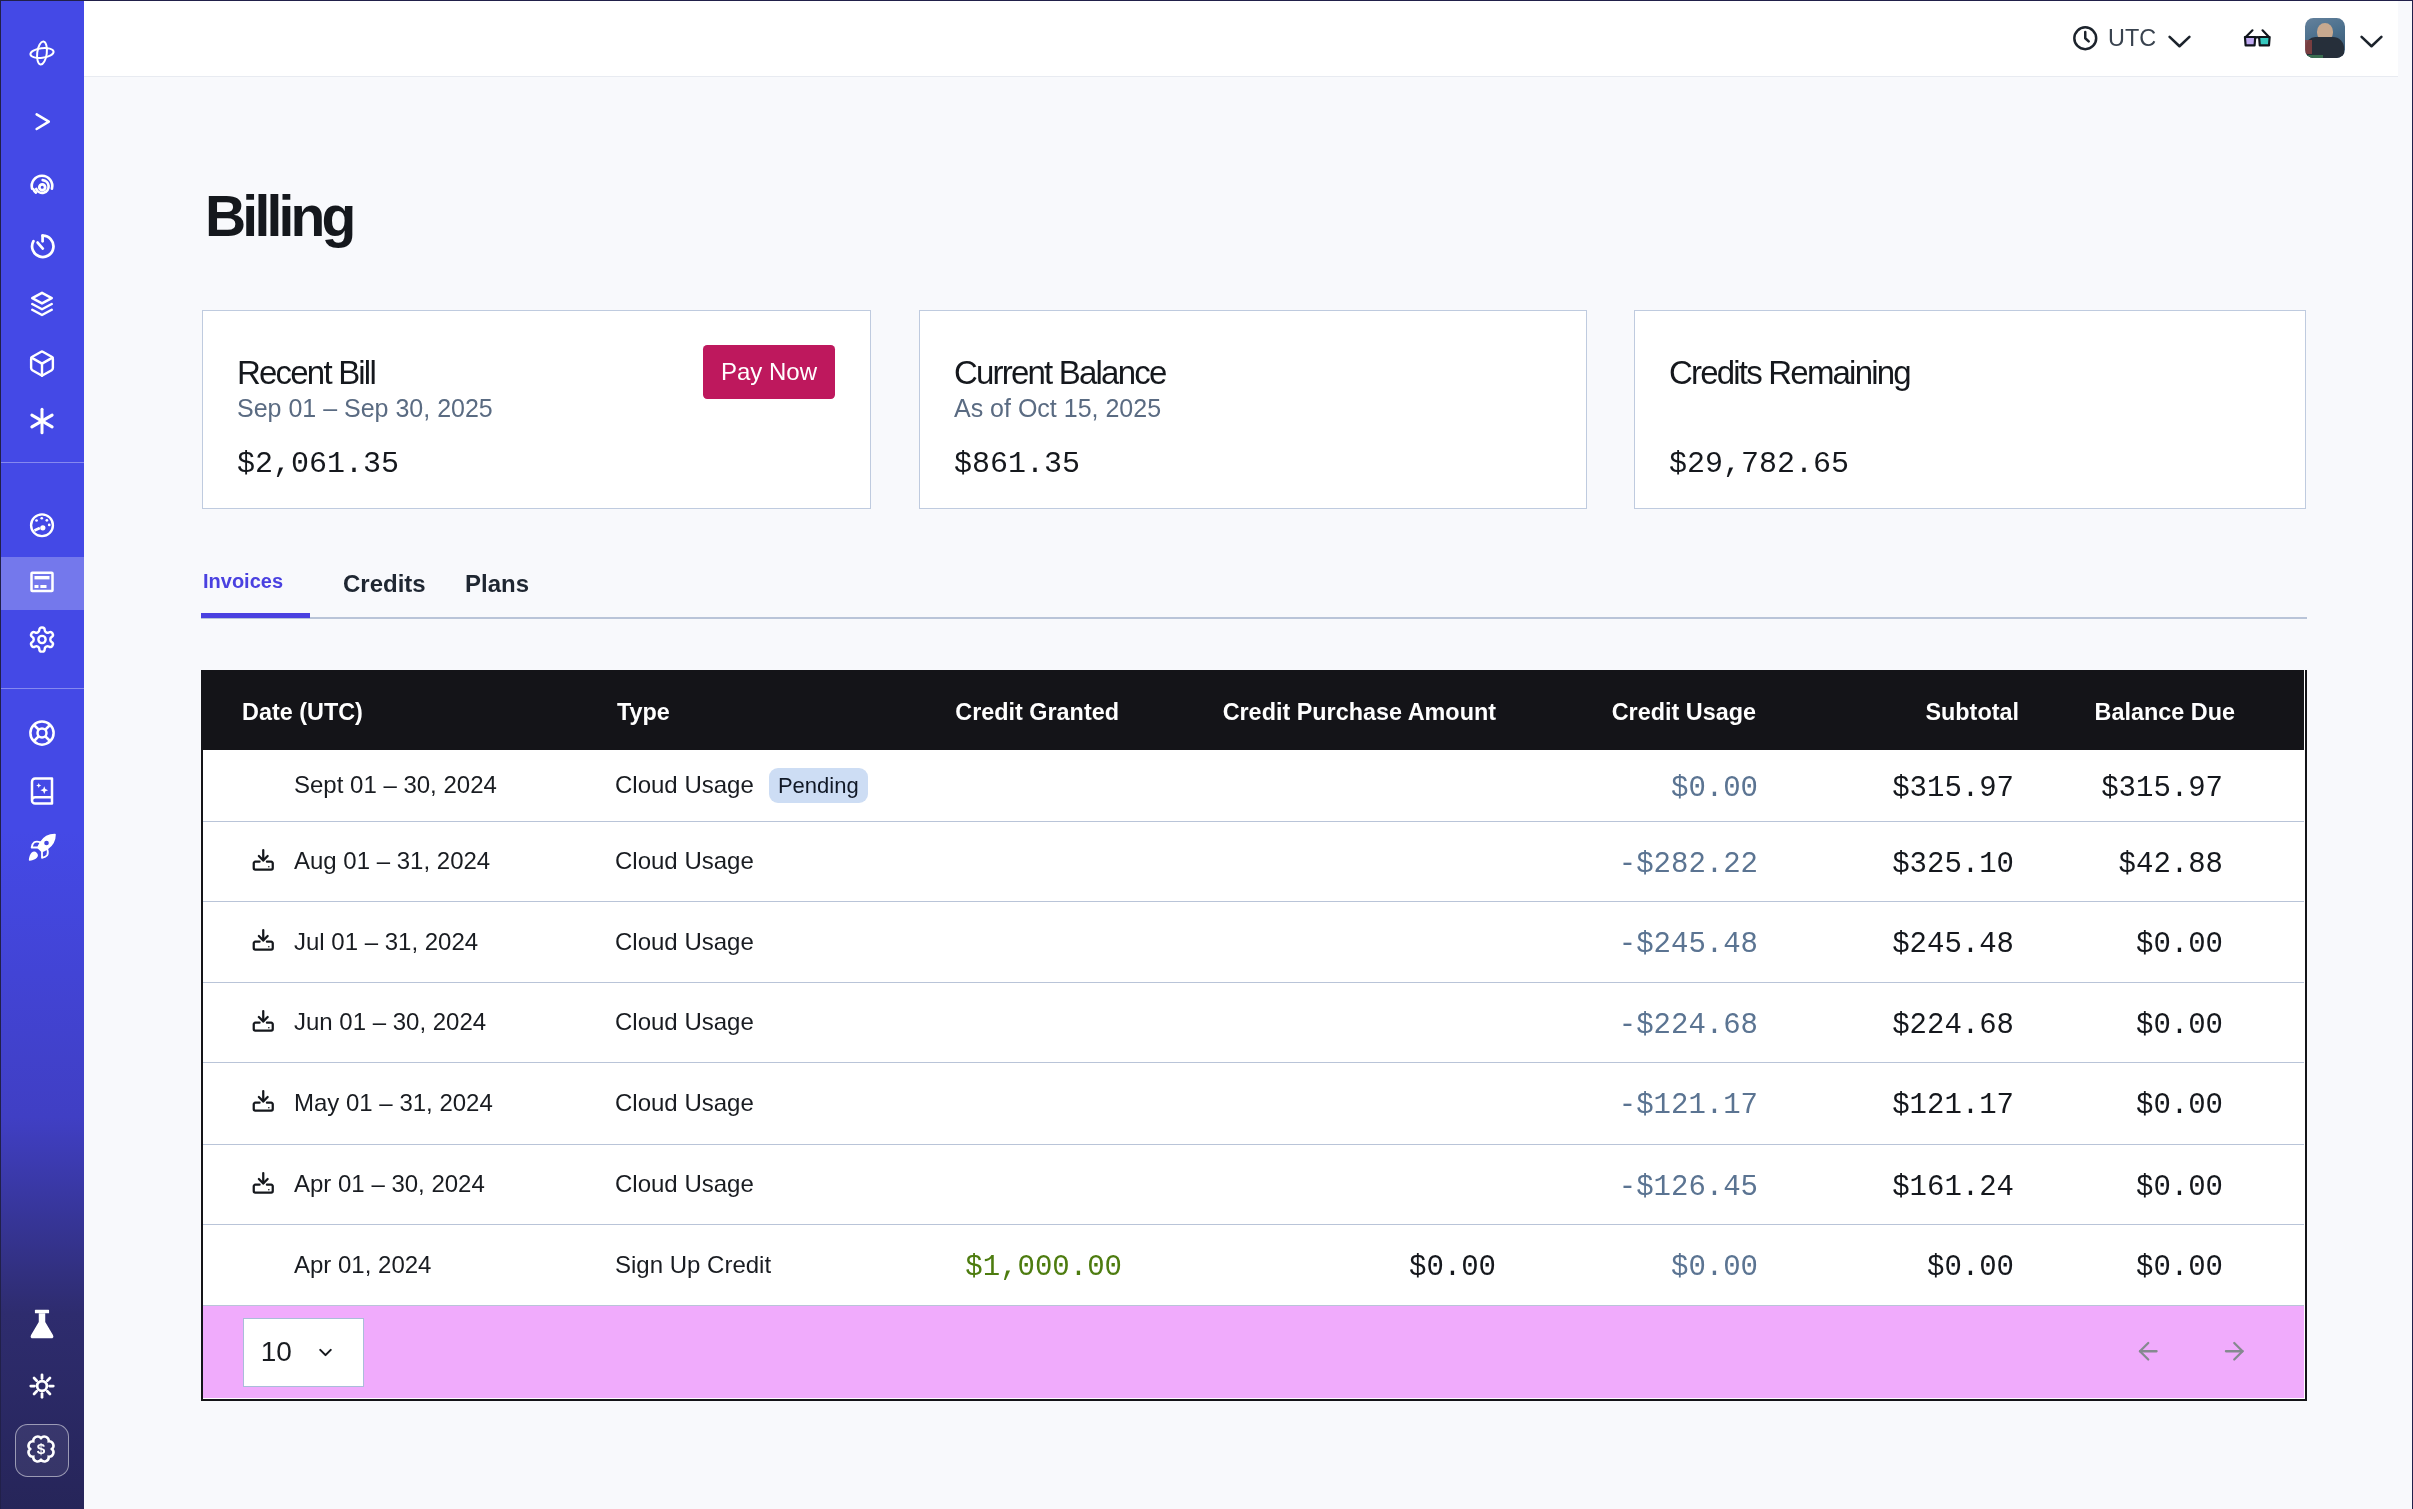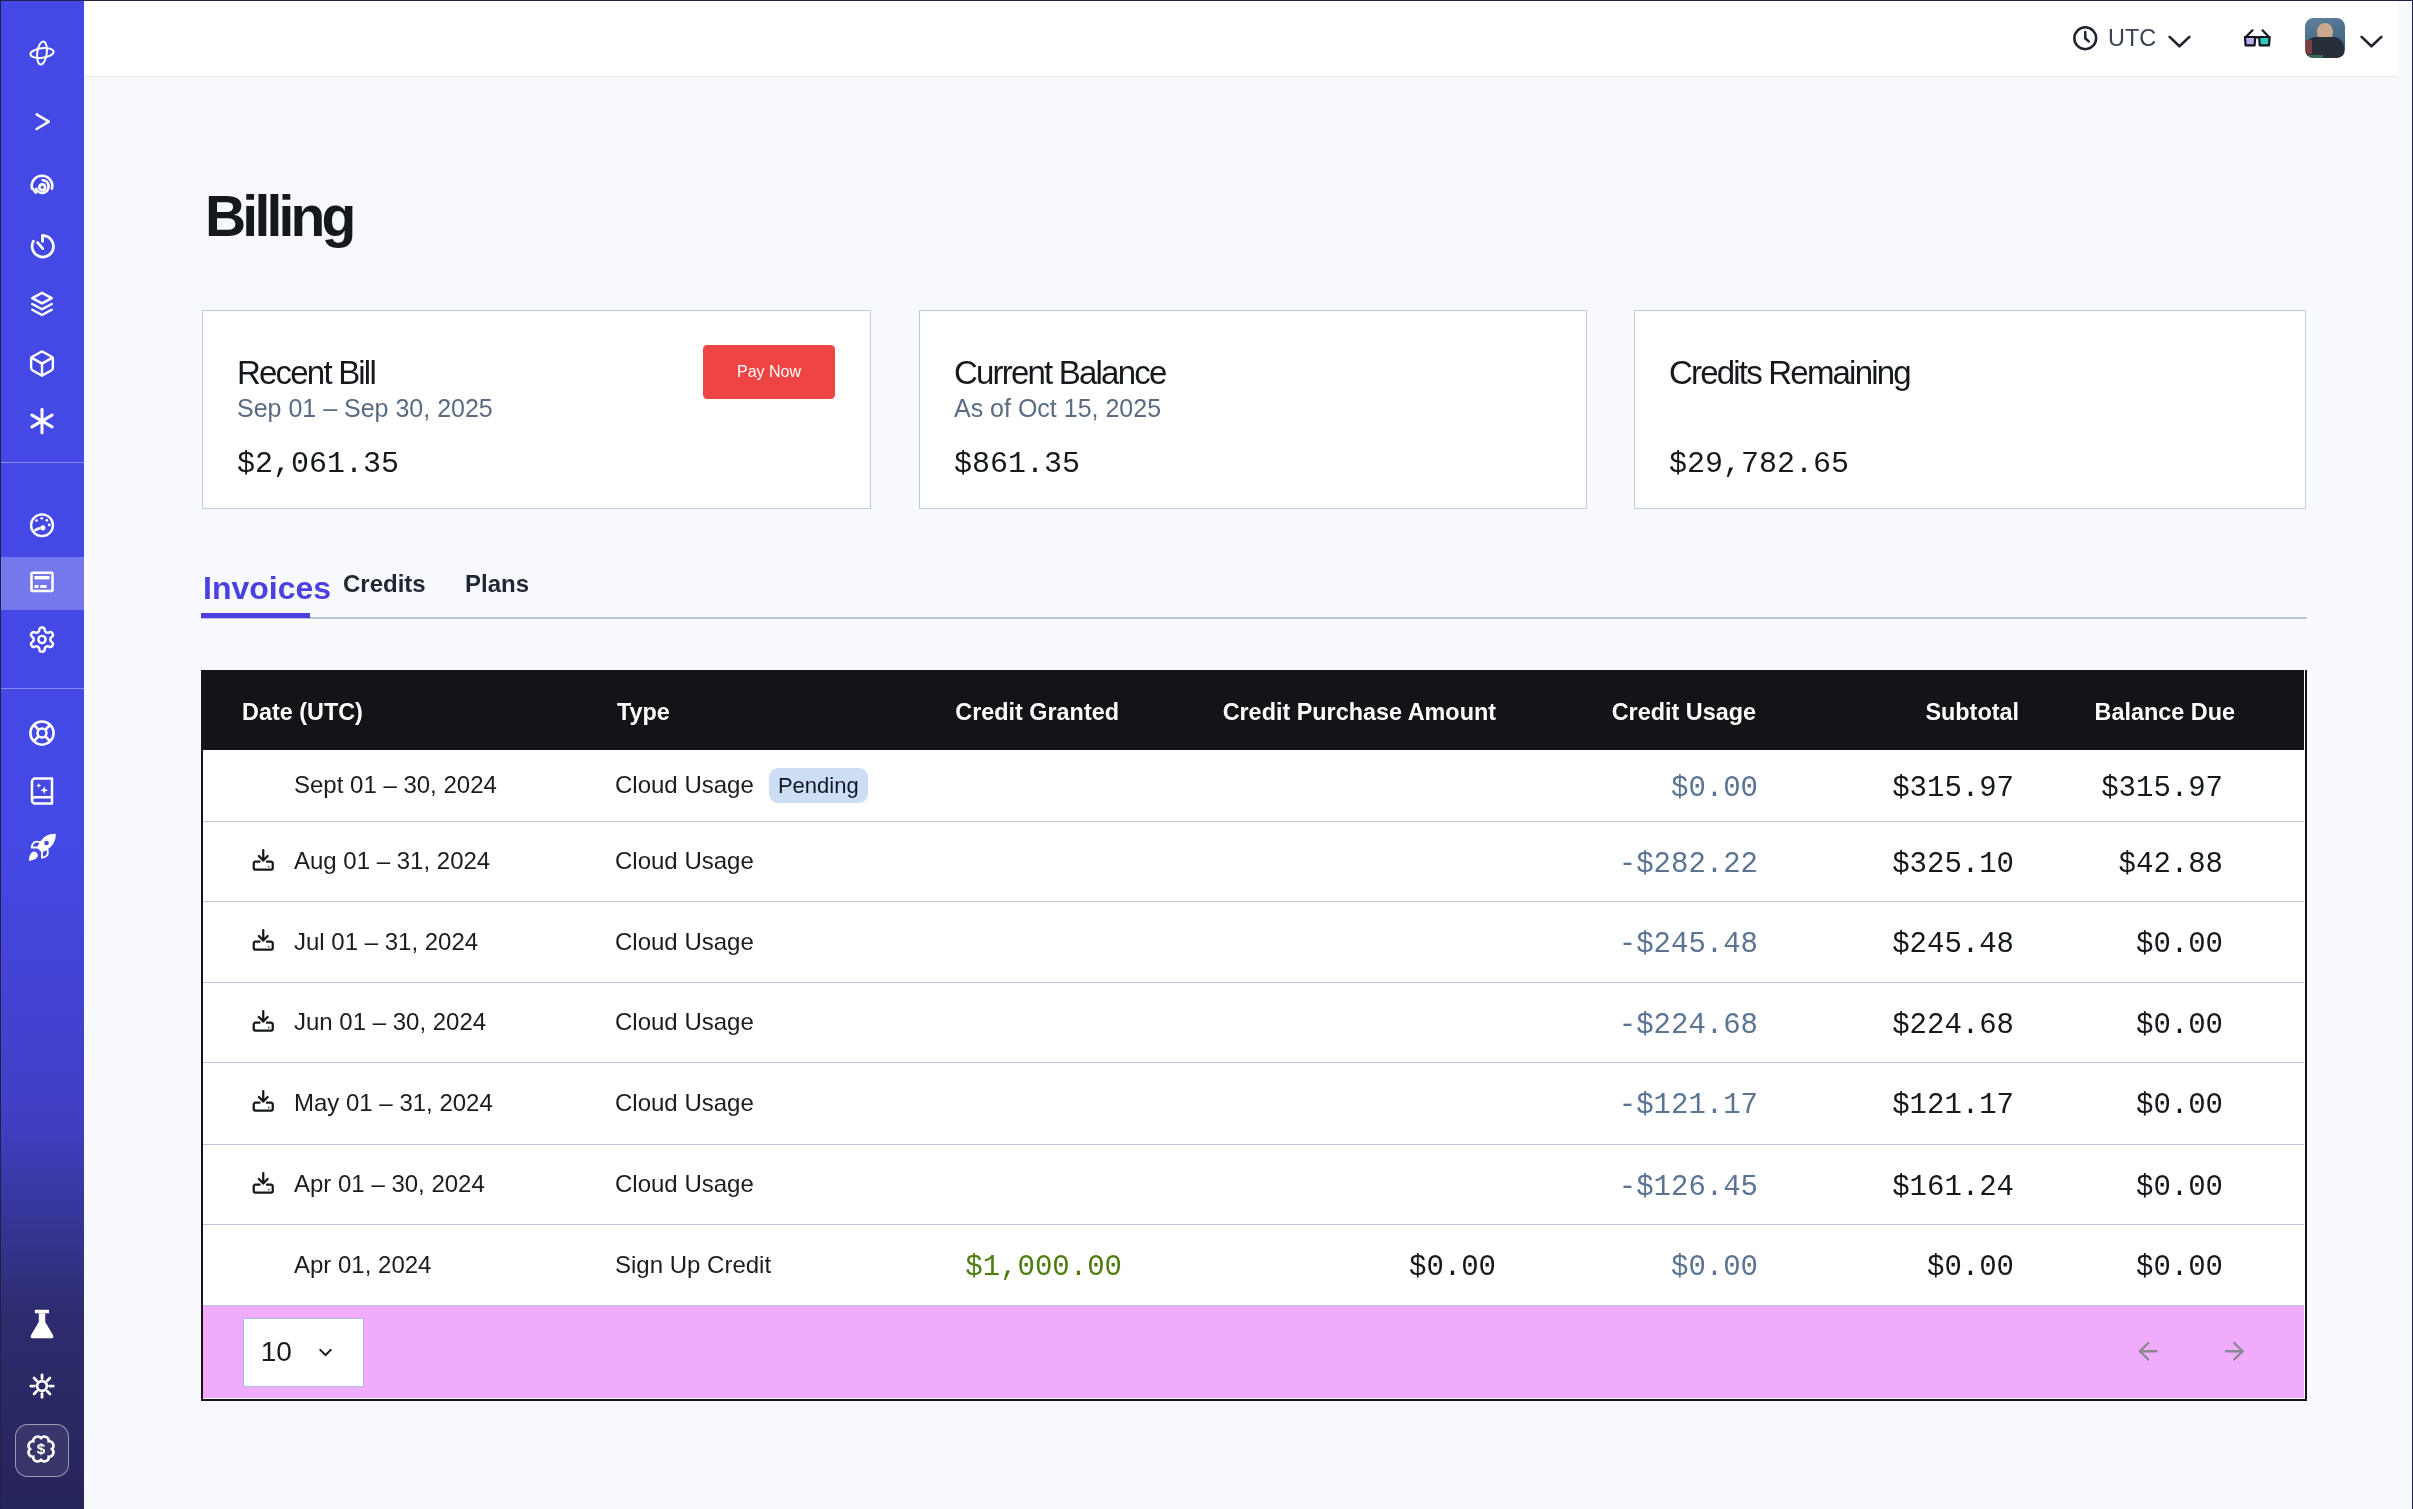--- a/index.html
+++ b/index.html
@@ -18,22 +18,22 @@
 .avatar .head{position:absolute;left:11.7px;top:5px;width:16.7px;height:17.6px;border-radius:50%;background:#c8a98f}
 .avatar .body{position:absolute;left:0.8px;top:19px;width:38px;height:24px;border-radius:9.2px 11px 0 0;background:#262f3a}
 .avatar .r{position:absolute;left:0;top:22px;width:6.7px;height:13.4px;background:#8d4242;opacity:.8}
 .avatar .g{position:absolute;left:1.7px;top:37px;width:16.7px;height:3.3px;background:#3f7d55;opacity:.8}
 
 h1{position:absolute;left:205px;top:183px;font-size:57px;letter-spacing:-3.8px;font-weight:700;color:#15181d}
 .card{position:absolute;top:310px;height:199px;background:#fff;border:1.3px solid #bfcbdf}
 .card .ct{position:absolute;left:34px;top:43px;font-size:33px;font-weight:400;letter-spacing:-1.8px;color:#15181d}
 .card .cs{position:absolute;left:34px;top:83px;font-size:25px;color:#5a6b82}
 .card .ca{position:absolute;left:34px;top:136px;font-family:"Liberation Mono",monospace;font-size:30px;color:#15181d}
-.paynow{position:absolute;left:500px;top:34px;width:132px;height:54px;background:#ef4444;color:#fff;
- font-size:16px;display:flex;align-items:center;justify-content:center;border-radius:4.2px}
+.paynow{position:absolute;left:500px;top:34px;width:132px;height:54px;background:#be185d;color:#fff;
+ font-size:24px;display:flex;align-items:center;justify-content:center;border-radius:4.2px}
 .tabline{position:absolute;left:201px;top:617px;width:2106px;height:1.7px;background:#b9c4d8}
 .tabbar{position:absolute;left:201px;top:613px;width:109px;height:5px;background:#4a41e0}
 .tab{position:absolute;top:0;font-weight:600}
 
 .tbl{position:absolute;left:201px;top:670px;width:2106px;height:731px;background:#fff;
  border-left:2.5px solid #141418;border-right:2.5px solid #141418;border-bottom:2.5px solid #141418}
 .thead{position:absolute;left:0;top:0;width:2101px;height:80px;background:#141418;color:#fff;font-weight:700;font-size:23.4px}
 .thead span{position:absolute;top:28.5px}
 .row{position:absolute;left:0;width:2101px;font-size:24px}
 .row .sep2{position:absolute;left:0;top:0;width:100%;height:1.3px;background:#b9c4d8}
@@ -210,21 +210,21 @@
   <div class="cs">As of Oct 15, 2025</div>
   <div class="ca">$861.35</div>
 </div>
 <div class="card" style="left:1634px;width:672px">
   <div class="ct">Credits Remaining</div>
   <div class="ca">$29,782.65</div>
 </div>
 
 <div class="tabline"></div>
 <div class="tabbar"></div>
-<div class="tab" style="left:203px;top:570px;color:#4a41e0;font-weight:600;font-size:32px;position:absolute">Invoices</div>
+<div class="tab" style="left:203px;top:570px;color:#4a41e0;font-weight:600;font-size:20px;position:absolute">Invoices</div>
 <div class="tab" style="left:343px;top:570px;color:#1f2732;font-weight:600;font-size:24px;position:absolute">Credits</div>
 <div class="tab" style="left:465px;top:570px;color:#1f2732;font-weight:600;font-size:24px;position:absolute">Plans</div>
 
 <div class="tbl">
   <div class="thead">
     <span style="left:39px">Date (UTC)</span>
     <span style="left:414px">Type</span>
     <span style="right:1185px">Credit Granted</span>
     <span style="right:808px">Credit Purchase Amount</span>
     <span style="right:548px">Credit Usage</span>

